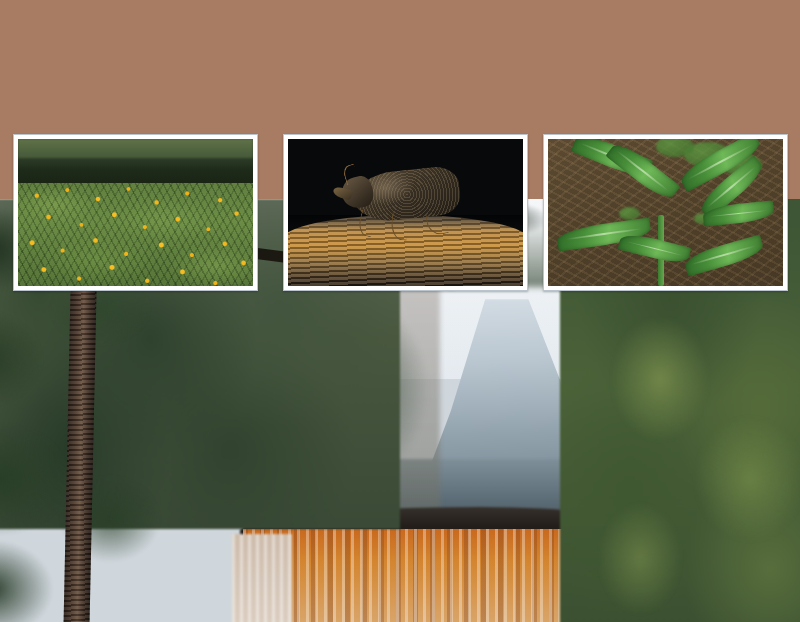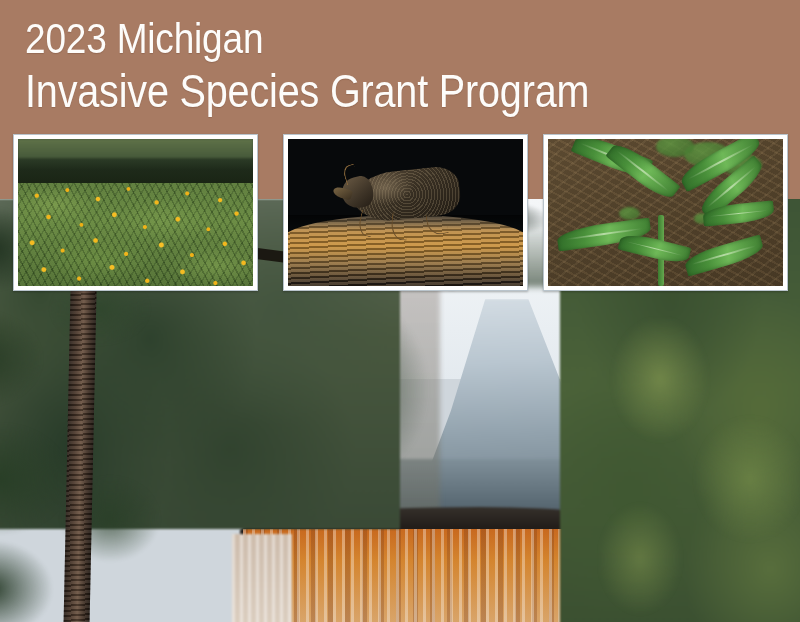--- a/index.html
+++ b/index.html
@@ -339,24 +339,20 @@
     border-radius:2px;
   }
 </style>
 </head>
 <body>
 
 <div class="poster">
 
   <div class="header-band"></div>
 
-  <div class="title-block">
-    <div class="title-line l1">2023 Michigan</div>
-    <div class="title-line l2">Invasive Species Grant Program</div>
-  </div>
 
   <div class="main-photo">
     <div class="mp-sky"></div>
     <div class="mp-farbank"></div>
     <div class="mp-river"></div>
     <div class="mp-river-wide"></div>
     <div class="mp-forest-mid"></div>
     <div class="mp-forest-mid2"></div>
     <div class="mp-ledge"></div>
     <div class="bench"></div>

